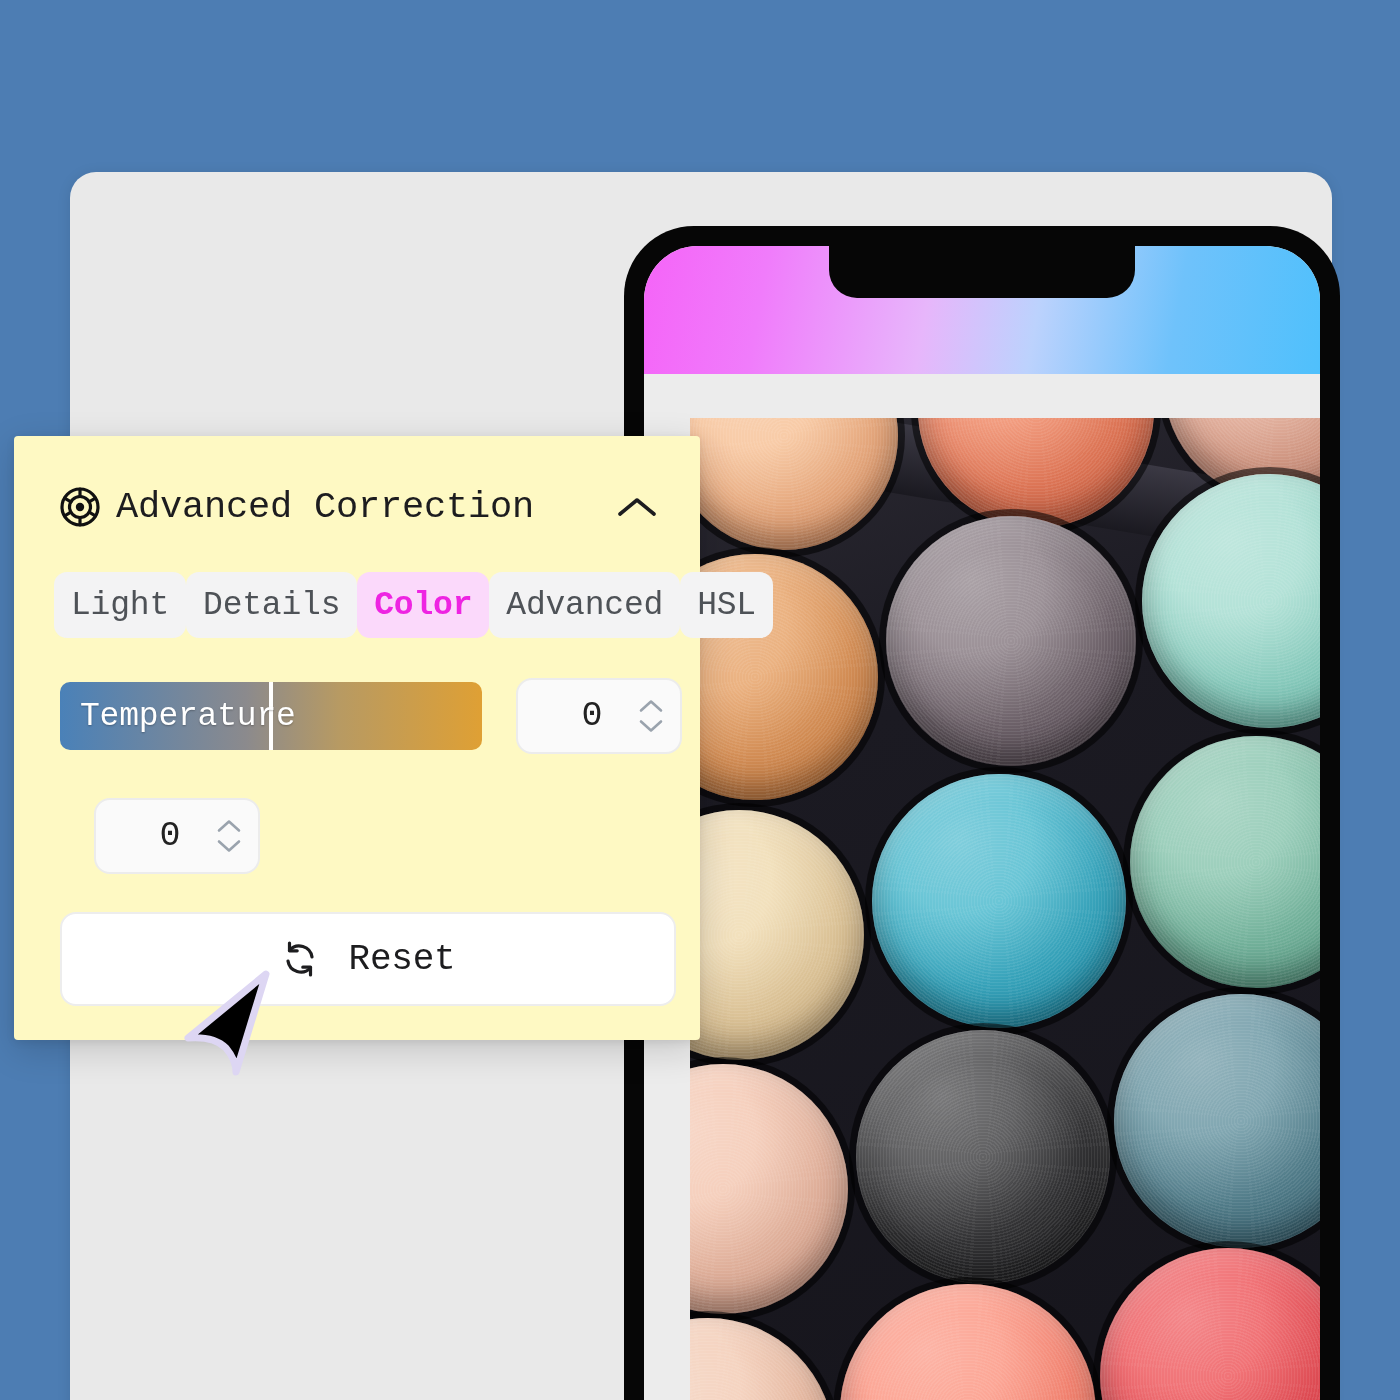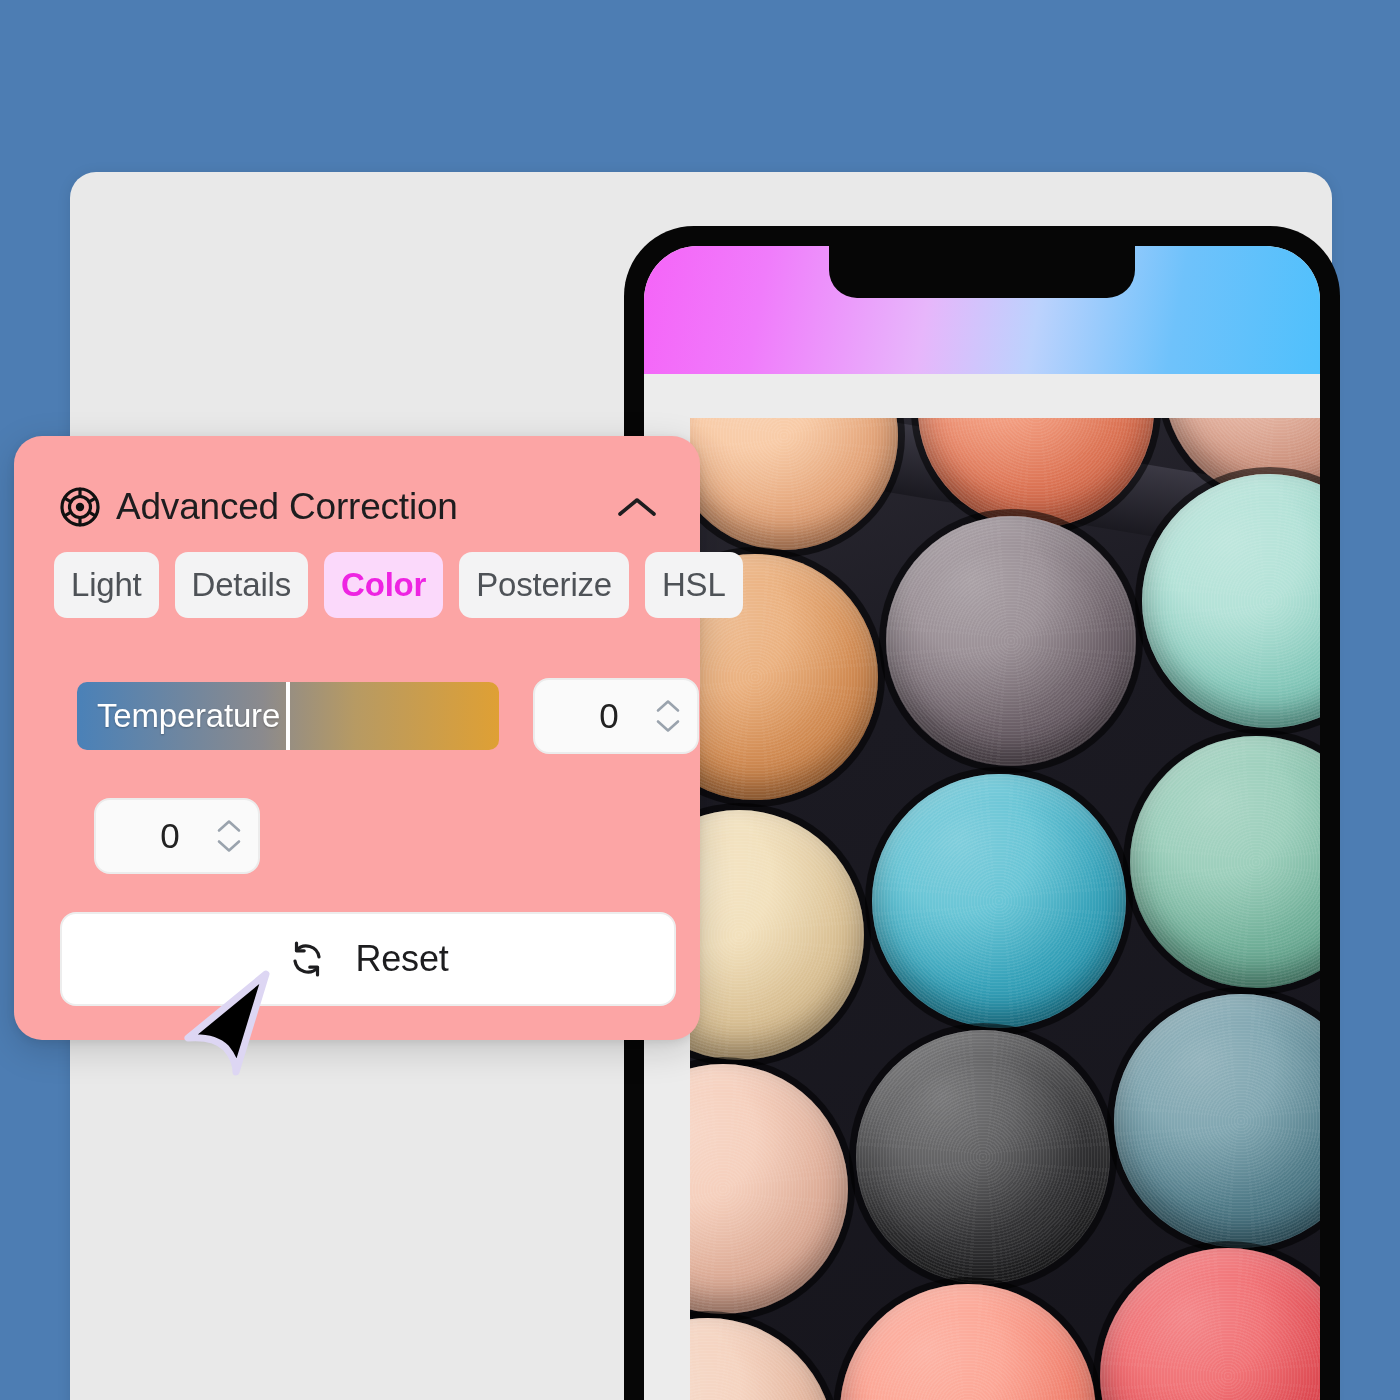--- a/index.html
+++ b/index.html
@@ -65,61 +65,62 @@
     content:"";position:absolute;inset:0;border-radius:50%;
     background:
       radial-gradient(circle at 34% 26%, rgba(255,255,255,.30), rgba(255,255,255,0) 58%),
       repeating-radial-gradient(circle at 50% 50%, rgba(255,255,255,.085) 0 1.4px, rgba(0,0,0,.05) 1.4px 3px);
     mix-blend-mode:screen;opacity:.85;
   }
 
   
   #panel{
     position:absolute;left:14px;top:436px;width:686px;height:604px;
-    background:#fca5a5;border-radius:28px;
+    background:#fef9c3;border-radius:4px;
     box-shadow:0 10px 36px rgba(0,0,0,.16), 0 2px 8px rgba(0,0,0,.08);
+    font-family:Liberation Mono, monospace;
   }
 
   #panel-header{
     position:absolute;left:46px;top:42px;right:36px;height:58px;
     display:flex;align-items:center;
   }
   #aperture-icon{width:40px;height:40px;flex:0 0 auto;margin-right:16px;display:block;}
   #panel-title{
     font-size:37px;line-height:40px;color:#1d1d1f;font-weight:400;
     letter-spacing:-.2px;white-space:nowrap;
   }
   #collapse-btn{
     margin-left:auto;width:54px;height:54px;display:flex;align-items:center;justify-content:center;
     cursor:pointer;
   }
 
   
   #tabs{
-    position:absolute;left:40px;top:116px;right:24px;height:66px;
-    display:flex;gap:16px;align-items:stretch;
+    position:absolute;left:40px;top:136px;right:24px;height:66px;
+    display:flex;gap:0;align-items:stretch;
   }
   .tab{
     background:#f3f3f4;border-radius:13px;
     display:flex;align-items:center;justify-content:center;
     padding:0 17px;font-size:33px;color:#4e5257;letter-spacing:-.2px;
     cursor:pointer;white-space:nowrap;
   }
   .tab.active{background:#fbd9fb;color:#ee24e2;font-weight:700;}
 
   
   .slider-row{
     position:absolute;left:46px;right:24px;height:68px;display:flex;align-items:center;
   }
   #row-temperature{top:246px;}
   #row-tint{top:366px;}
 
   .slider{
     position:relative;width:422px;height:68px;border-radius:10px;overflow:hidden;
-    cursor:pointer;flex:0 0 auto;margin-left:17px;
+    cursor:pointer;flex:0 0 auto;
   }
   #slider-temperature{background:linear-gradient(90deg,#4a81b8 0%,#8b8a8d 44%,#b79a63 66%,#dfa034 100%);}
   #slider-tint{background:linear-gradient(90deg,#4fae47 0%,#7f8a62 38%,#8c7683 56%,#b4459b 82%,#c42c9d 100%);}
   .slider-handle{
     position:absolute;left:50%;top:0;width:4px;height:100%;
     background:#ffffff;transform:translateX(-50%);
   }
   .slider-label{
     position:absolute;left:20px;top:50%;transform:translateY(-50%);
     font-size:33px;color:#ffffff;letter-spacing:-.2px;pointer-events:none;
@@ -218,21 +219,21 @@
     <div class="tab">
         <span>Light</span>
       </div>
     <div class="tab">
         <span>Details</span>
       </div>
     <div class="tab active">
         <span>Color</span>
       </div>
     <div class="tab">
-        <span>Posterize</span>
+        <span>Advanced</span>
       </div>
     <div class="tab">
         <span>HSL</span>
       </div>
   </div>
 
   <div class="slider-row" id="row-temperature">
     <div class="slider" id="slider-temperature">
       <div class="slider-handle" style="left: 50%;"></div>
       <div class="slider-label">Temperature</div>

